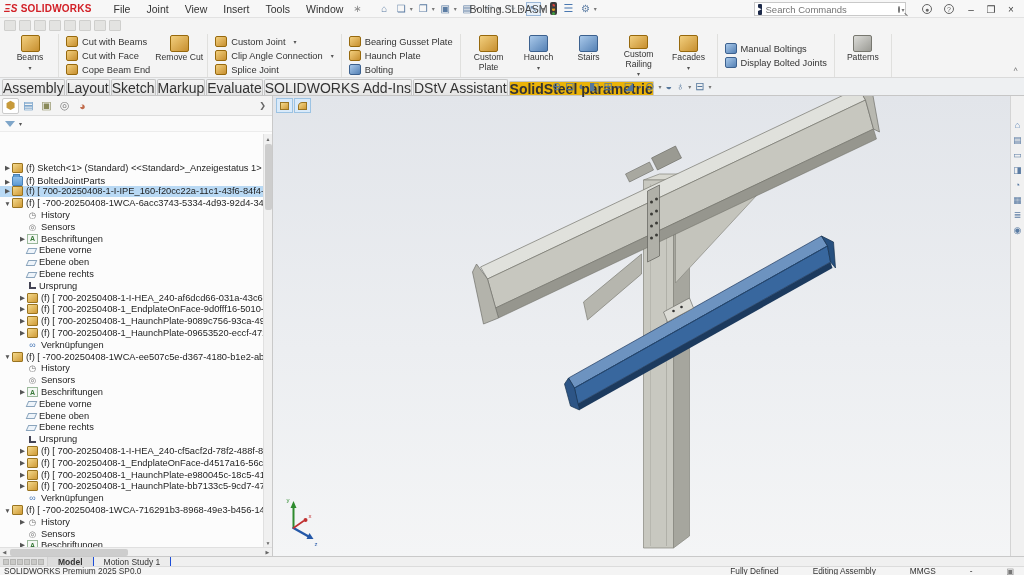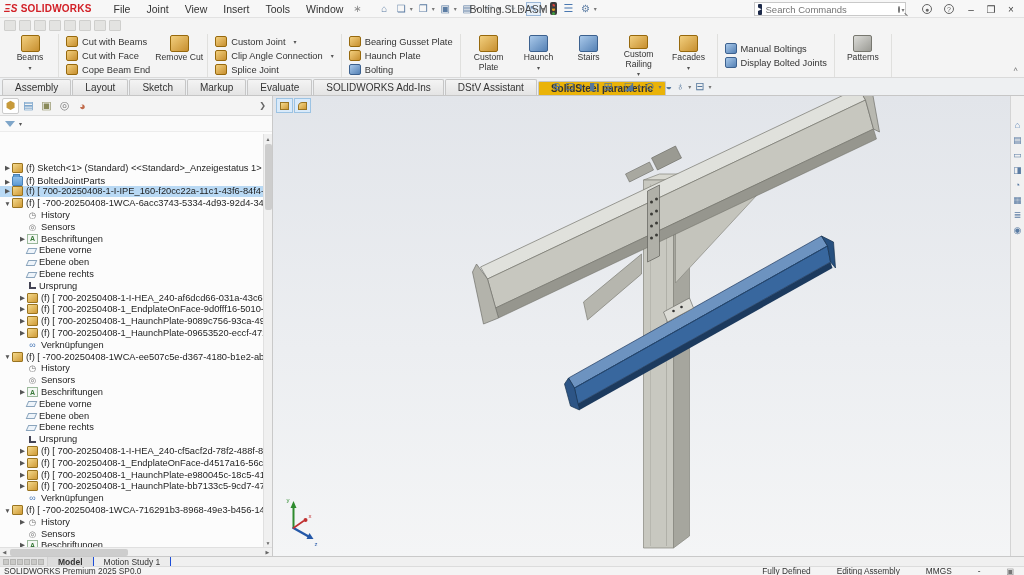--- a/index.html
+++ b/index.html
@@ -42,21 +42,21 @@
 .ricon.orange{background:linear-gradient(140deg,#f2cf7e,#c78f2f);border:1px solid #97690d}
 .ricon.blue{background:linear-gradient(140deg,#a9c9ea,#5581b5);border:1px solid #3c618f}
 .ricon.gray{background:linear-gradient(140deg,#dcdcd8,#9a9a94);border:1px solid #77776f}
 .rstack{display:flex;flex-direction:column;justify-content:center;gap:1px;padding:1px 0}
 .srow{display:flex;align-items:center;height:13px;padding:0 4px;font-size:9.3px;color:#333;cursor:default;white-space:nowrap}
 .srow .ricon{width:12px;height:11px;margin-right:4px;flex:0 0 auto}
 .srow .s-caret{font-size:6px;color:#555;margin-left:8px}
 .rib-collapse{position:absolute;right:6px;bottom:3px;font-size:8px;color:#777}
 
 .tabrow{height:18px;background:#eef0f2;border-bottom:1px solid #c6c6c6;display:flex;align-items:flex-end;position:relative;z-index:5}
-.ctab{height:16px;display:flex;align-items:center;padding:0 12px;font-size:10px;color:#333;background:linear-gradient(#f4f4f4,#e4e4e4);border:1px solid #c6c6c6;border-bottom:none;border-radius:2px 2px 0 0;margin-right:1px;cursor:default;white-space:nowrap}
+.ctab{height:16px;display:flex;align-items:center;padding:0 0;font-size:14px;color:#333;background:linear-gradient(#f4f4f4,#e4e4e4);border:1px solid #c6c6c6;border-bottom:none;border-radius:2px 2px 0 0;margin-right:1px;cursor:default;white-space:nowrap}
 .ctab.active{background:#eab308;font-weight:bold;height:14px}
 .headsup{position:absolute;left:552px;top:2px;display:flex;align-items:center;gap:4px}
 .hu{font-size:11px;color:#55779c;line-height:12px}
 .hu-caret{font-size:6px;color:#777}
 
 .main{display:flex;height:460px;position:relative}
 .treepanel{width:273px;background:#fbfbfb;border-right:1px solid #c9c9c9;display:flex;flex-direction:column;position:relative}
 .treetabs{height:20px;background:#f4f4f4;border-bottom:1px solid #ddd;display:flex;align-items:center;padding:0 2px}
 .tht{width:17px;height:16px;display:flex;align-items:center;justify-content:center;font-size:11px;margin-right:1px;border-radius:2px}
 .tht.act{background:#fff;border:1px solid #ccc}
@@ -97,21 +97,21 @@
 .tp{width:13px;height:14px;display:flex;align-items:center;justify-content:center;font-size:9px;color:#5b7ca3;margin-bottom:1px}
 .tp.home{color:#4a78b0}
 
 .modeltabs{height:10px;background:#f0f0f0;border-top:1px solid #c9c9c9;display:flex;align-items:stretch;font-size:8.5px}
 .mnav{display:flex;align-items:center;gap:1px;padding:0 3px;background:#e4e4e4;border-right:1px solid #d0d0d0}
 .mnav i{width:6px;height:6px;background:#c9c9c7;border:1px solid #b4b4b2;display:block}
 .mtab{display:flex;align-items:center;padding:0 10px;border-right:1px solid #1d4ed8;background:#ececec;color:#333;cursor:default}
 .mtab.active{background:#dcdcdc;font-weight:bold}
 
 .statusbar{height:9px;background:#f4f4f4;border-top:1px solid #dcdcdc;display:flex;align-items:center;font-size:8.3px;color:#333;padding:0 4px}
-.st-right{margin-left:auto;display:flex;align-items:flex-end;gap:26px;padding-right:6px}
+.st-right{margin-left:auto;display:flex;align-items:flex-end;gap:34px;padding-right:6px}
 .st-ico{font-size:8px;color:#777}
 </style>
 </head>
 <body>
 
 <div class="titlebar">
   <div class="brand">
     <span class="logo"><i>ΞS</i> <span>SOLIDWORKS</span></span>
   </div>
   <div class="menus" id="menus">

